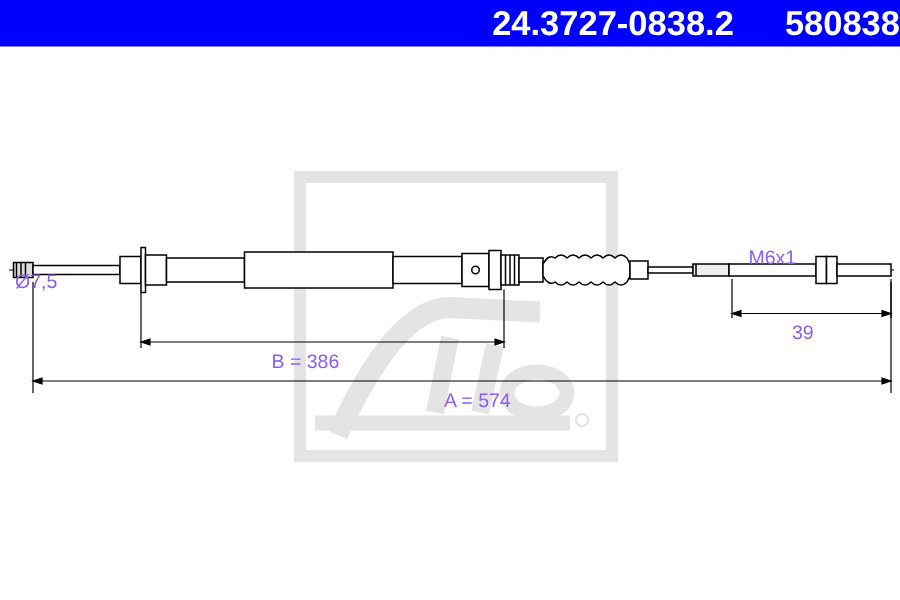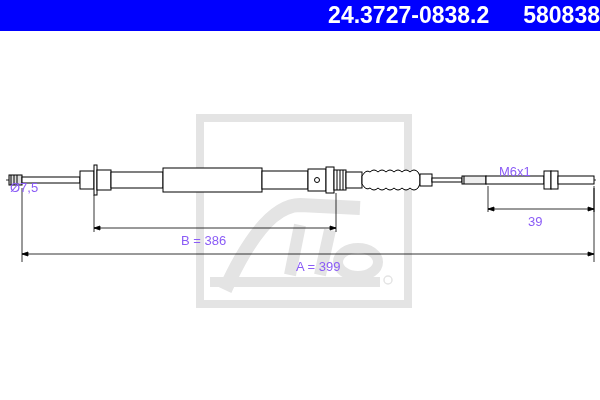--- a/index.html
+++ b/index.html
@@ -88,13 +88,13 @@
     <line x1="488" y1="209" x2="594" y2="209"></line>
     <path d="M488 209 l6 -2 v4 z"></path>
       <path d="M594 209 l-6 -2 v4 z"></path>
   </g>
 </svg>
 
 <div class="lbl" style="left:10px; top:160px;">Ø7,5</div>
 <div class="lbl" style="left:499px; top:144px;">M6x1</div>
 <div class="lbl" style="left:528px; top:194px;">39</div>
 <div class="lbl" style="left:181px; top:213px;">B = 386</div>
-<div class="lbl" style="left:296px; top:239px;">A = 399</div>
+<div class="lbl" style="left:296px; top:239px;">A = 574</div>
 
 </body></html>

